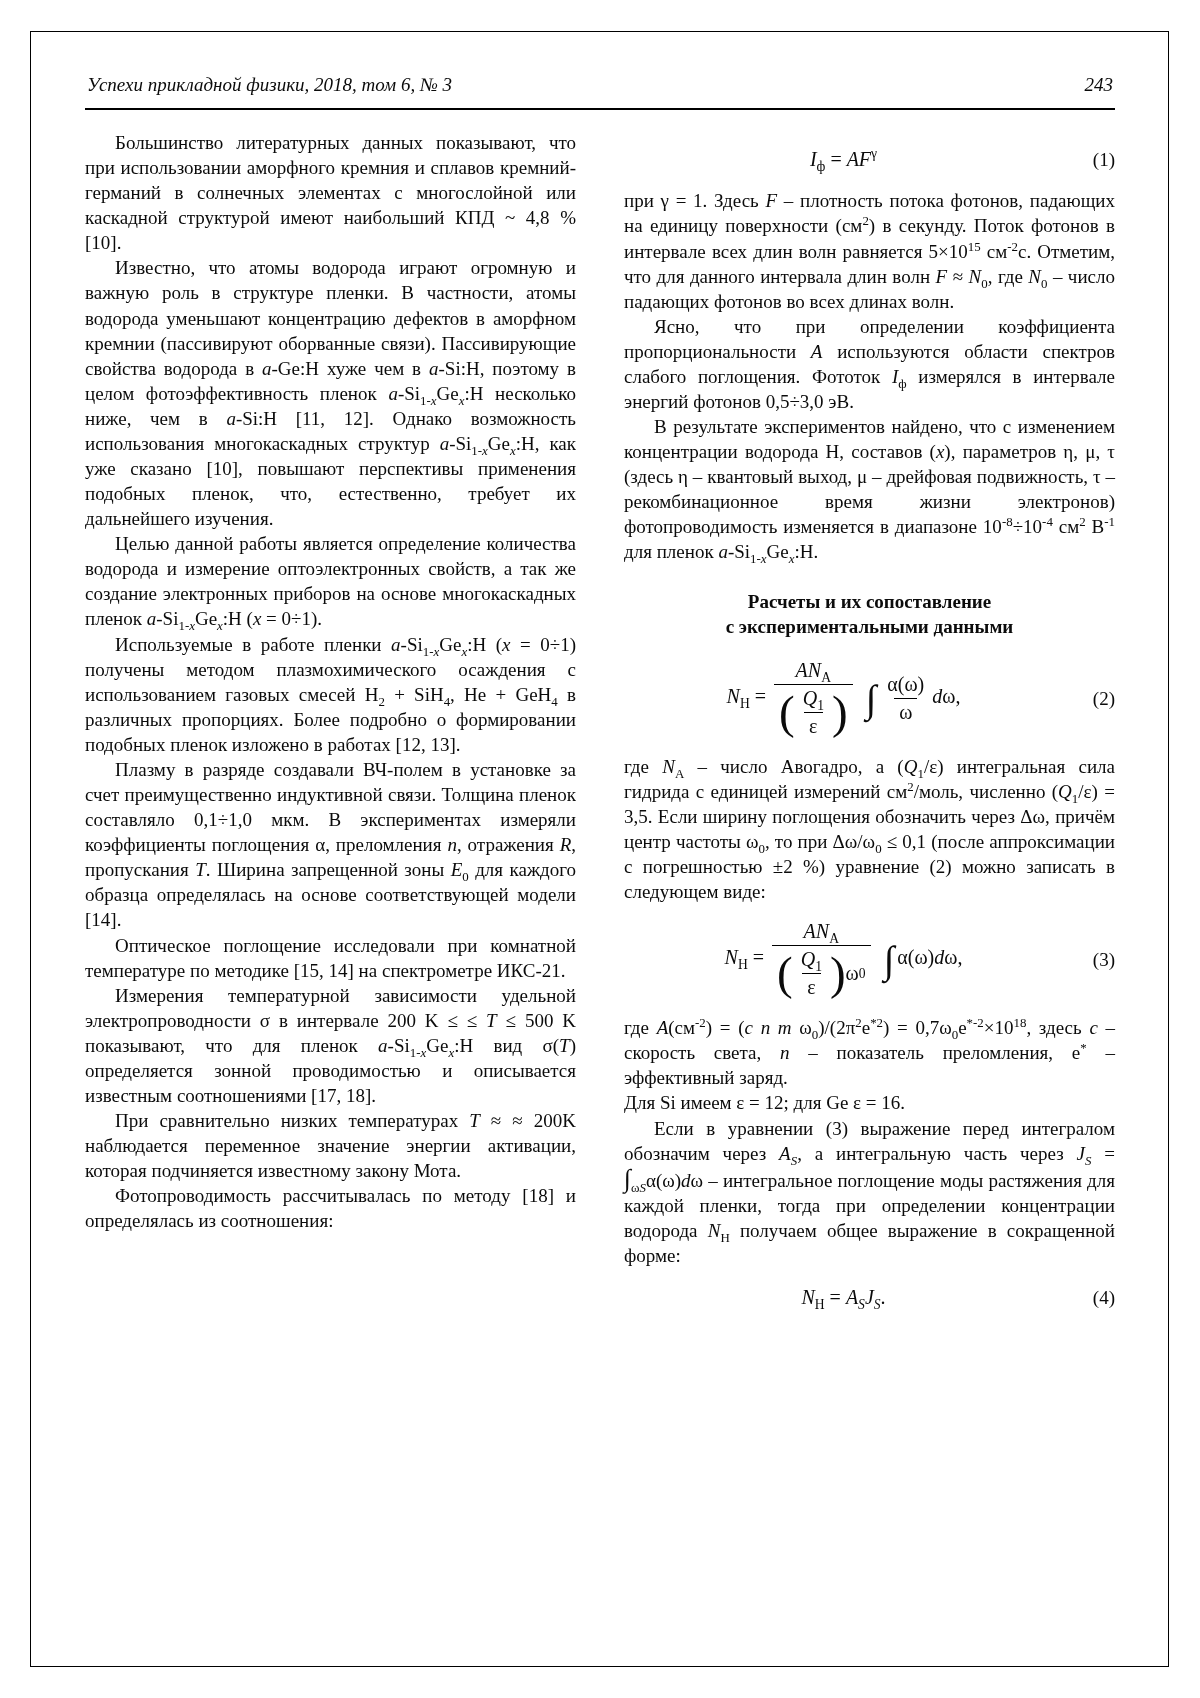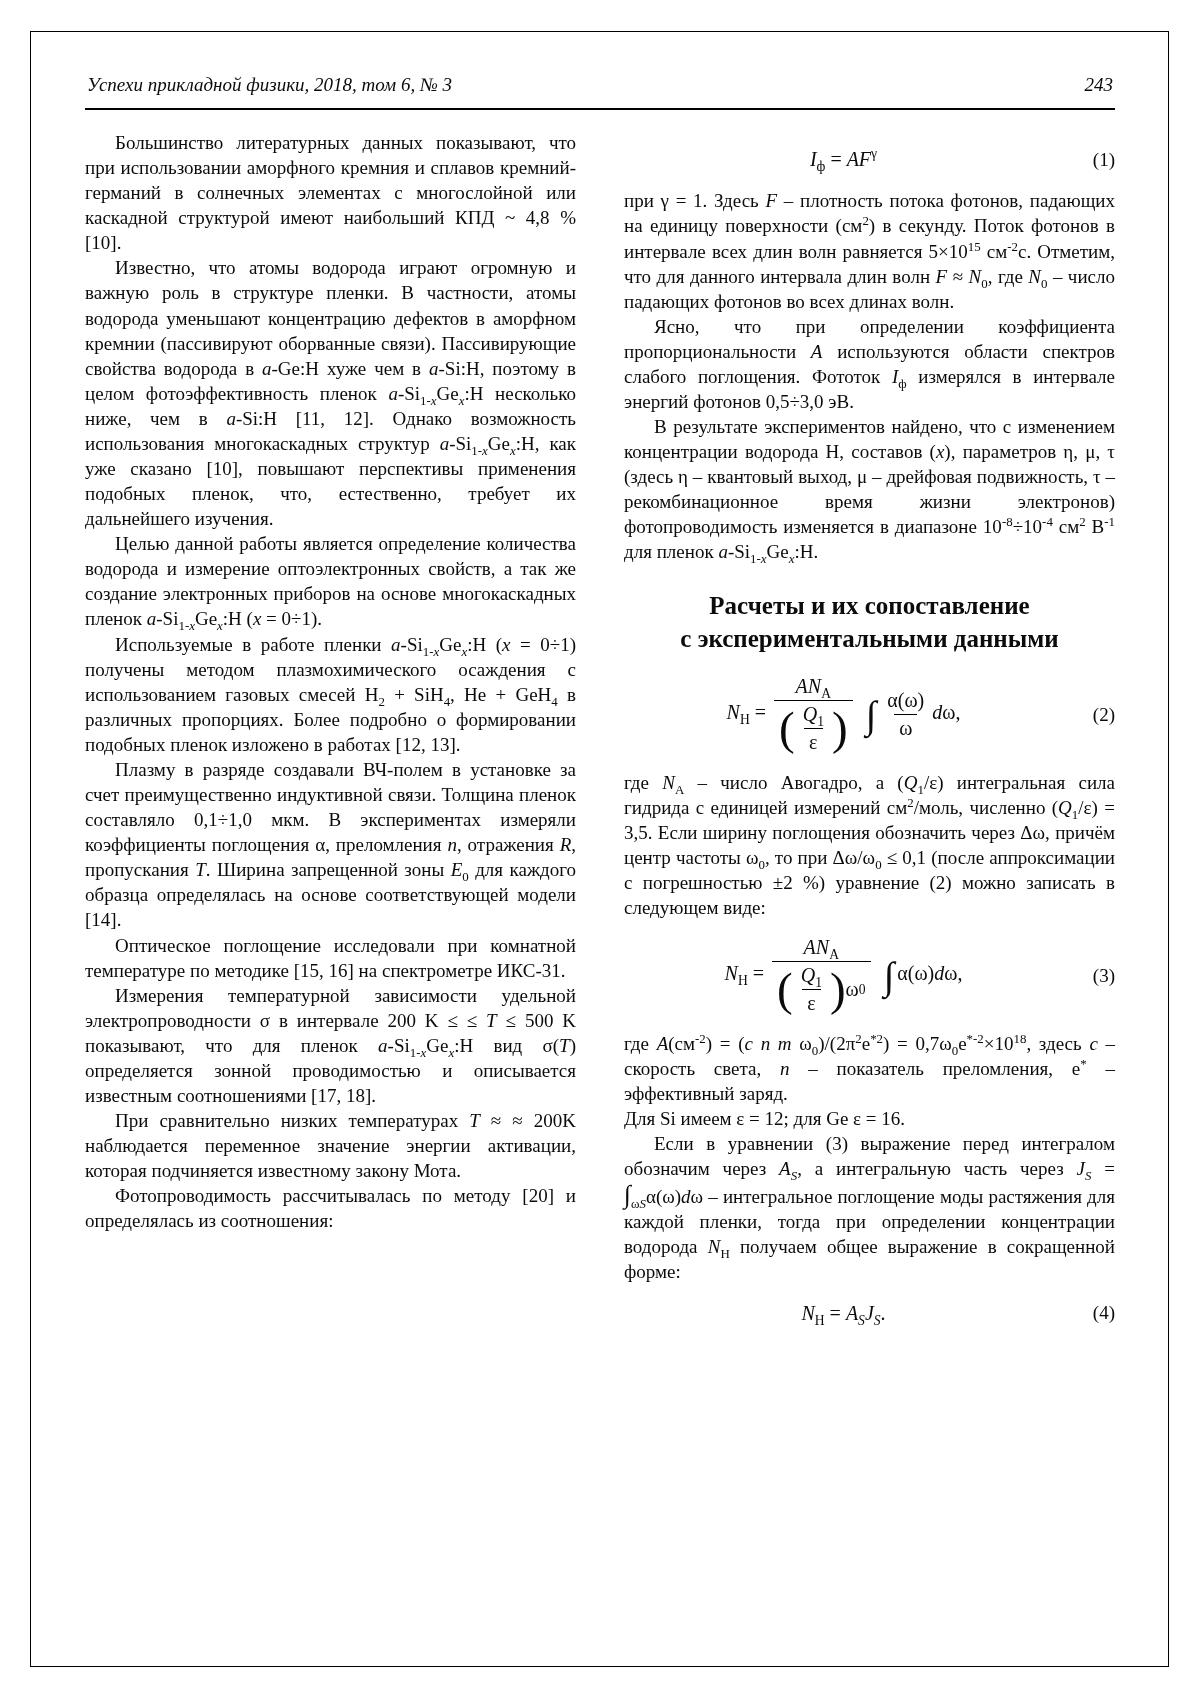--- a/index.html
+++ b/index.html
@@ -48,21 +48,21 @@
     font-size: 19px;
     line-height: 1.32;
     text-align: justify;
   }
   p.para { margin: 0; text-indent: 30px; }
   p.para.noindent { text-indent: 0; }
   .sect {
     font-weight: bold;
     text-align: center;
     margin: 24px 0 20px;
-    font-size: 25px;
+    font-size: 19px;
     line-height: 1.32;
     text-indent: 0;
   }
   .eqrow {
     display: flex;
     align-items: center;
     margin: 16px 0;
   }
   .eqbody { flex: 1; text-align: center; font-size: 20px; text-indent: 0; }
   .eqnum { width: 52px; text-align: right; font-size: 19px; }
@@ -102,24 +102,24 @@
     <div class="hdr-rule"></div>
 
     <div class="cols">
 
       <div class="col">
         <p class="para">Большинство литературных данных показывают, что при использовании аморфного кремния и сплавов кремний-германий в солнечных элементах с многослойной или каскадной структурой имеют наибольший КПД ~ 4,8 % [10].</p>
         <p class="para">Известно, что атомы водорода играют огромную и важную роль в структуре пленки. В частности, атомы водорода уменьшают концентрацию дефектов в аморфном кремнии (пассивируют оборванные связи). Пассивирующие свойства водорода в <i>a</i>-Ge:H хуже чем в <i>a</i>-Si:H, поэтому в целом фотоэффективность пленок <i>a</i>-Si<sub>1-<i>x</i></sub>Ge<sub><i>x</i></sub>:H несколько ниже, чем в <i>a</i>-Si:H [11, 12]. Однако возможность использования многокаскадных структур <i>a</i>-Si<sub>1-<i>x</i></sub>Ge<sub><i>x</i></sub>:H, как уже сказано [10], повышают перспективы применения подобных пленок, что, естественно, требует их дальнейшего изучения.</p>
         <p class="para">Целью данной работы является определение количества водорода и измерение оптоэлектронных свойств, а так же создание электронных приборов на основе многокаскадных пленок <i>a</i>-Si<sub>1-<i>x</i></sub>Ge<sub><i>x</i></sub>:H (<i>x</i> = 0÷1).</p>
         <p class="para">Используемые в работе пленки <i>a</i>-Si<sub>1-<i>x</i></sub>Ge<sub><i>x</i></sub>:H (<i>x</i> = 0÷1) получены методом плазмохимического осаждения с использованием газовых смесей H<sub>2</sub> + SiH<sub>4</sub>, He + GeH<sub>4</sub> в различных пропорциях. Более подробно о формировании подобных пленок изложено в работах [12, 13].</p>
         <p class="para">Плазму в разряде создавали ВЧ-полем в установке за счет преимущественно индуктивной связи. Толщина пленок составляло 0,1÷1,0 мкм. В экспериментах измеряли коэффициенты поглощения α, преломления <i>n</i>, отражения <i>R</i>, пропускания <i>T</i>. Ширина запрещенной зоны <i>E</i><sub>0</sub> для каждого образца определялась на основе соответствующей модели [14].</p>
-        <p class="para">Оптическое поглощение исследовали при комнатной температуре по методике [15, 16] на спектрометре ИКС-31.</p>
+        <p class="para">Оптическое поглощение исследовали при комнатной температуре по методике [15, 14] на спектрометре ИКС-21.</p>
         <p class="para">Измерения температурной зависимости удельной электропроводности σ в интервале 200 K ≤ ≤ <i>T</i> ≤ 500 K показывают, что для пленок <i>a</i>-Si<sub>1-<i>x</i></sub>Ge<sub><i>x</i></sub>:H вид σ(<i>T</i>) определяется зонной проводимостью и описывается известным соотношениями [17, 18].</p>
         <p class="para">При сравнительно низких температурах <i>T</i> ≈ ≈ 200K наблюдается переменное значение энергии активации, которая подчиняется известному закону Мота.</p>
-        <p class="para">Фотопроводимость рассчитывалась по методу [20] и определялась из соотношения:</p>
+        <p class="para">Фотопроводимость рассчитывалась по методу [18] и определялась из соотношения:</p>
       </div>
 
       <div class="col">
         <div class="eqrow">
           <span class="eqbody"><i>I</i><sub>ф</sub> = <i>AF</i><sup>γ</sup></span>
           <span class="eqnum">(1)</span>
         </div>
         <p class="para noindent">при γ = 1. Здесь <i>F</i> – плотность потока фотонов, падающих на единицу поверхности (см<sup>2</sup>) в секунду. Поток фотонов в интервале всех длин волн равняется 5×10<sup>15</sup> см<sup>-2</sup>с. Отметим, что для данного интервала длин волн <i>F</i> ≈ <i>N</i><sub>0</sub>, где <i>N</i><sub>0</sub> – число падающих фотонов во всех длинах волн.</p>
         <p class="para">Ясно, что при определении коэффициента пропорциональности <i>A</i> используются области спектров слабого поглощения. Фототок <i>I</i><sub>ф</sub> измерялся в интервале энергий фотонов 0,5÷3,0 эВ.</p>
         <p class="para">В результате экспериментов найдено, что с изменением концентрации водорода H, составов (<i>x</i>), параметров η, μ, τ (здесь η – квантовый выход, μ – дрейфовая подвижность, τ – рекомбинационное время жизни электронов) фотопроводимость изменяется в диапазоне 10<sup>-8</sup>÷10<sup>-4</sup> см<sup>2</sup> В<sup>-1</sup> для пленок <i>a</i>-Si<sub>1-<i>x</i></sub>Ge<sub><i>x</i></sub>:H.</p>

